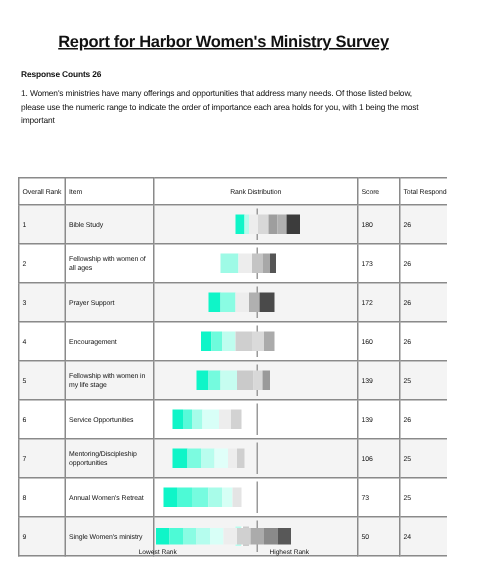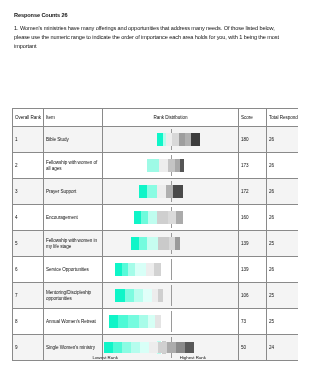--- a/index.html
+++ b/index.html
@@ -135,20 +135,21 @@
     left: 66%;
     transform: translateX(-50%);
     white-space: nowrap;
   }
 </style>
 </head>
 <body>
 
 <div class="page">
 
+  <div class="title">Report for Harbor Women's Ministry Survey</div>
 
   <div class="resp-counts">Response Counts 26</div>
 
   <div class="question">1. Women's ministries have many offerings and opportunities that address many needs. Of those listed below, please use the numeric range to indicate the order of importance each area holds for you, with 1 being the most important</div>
 
   <table class="report">
     <thead>
       <tr>
         <th class="c-rank">Overall Rank</th>
         <th class="c-item">Item</th>

